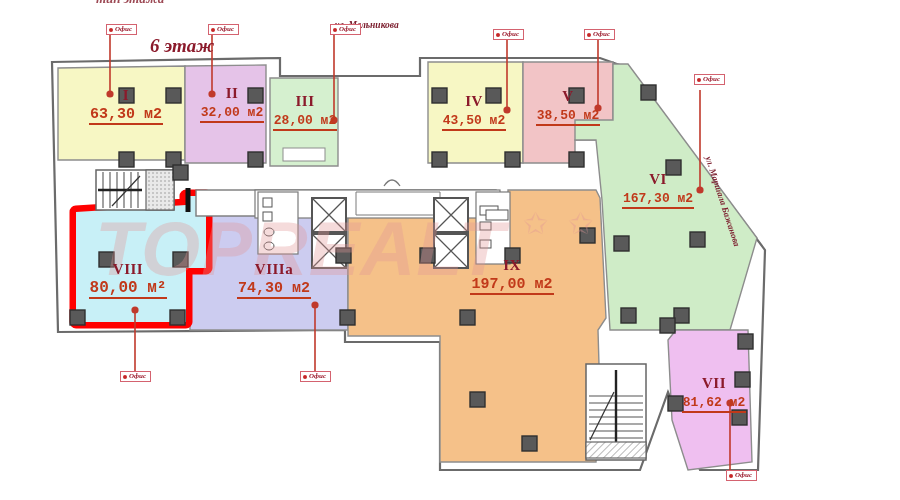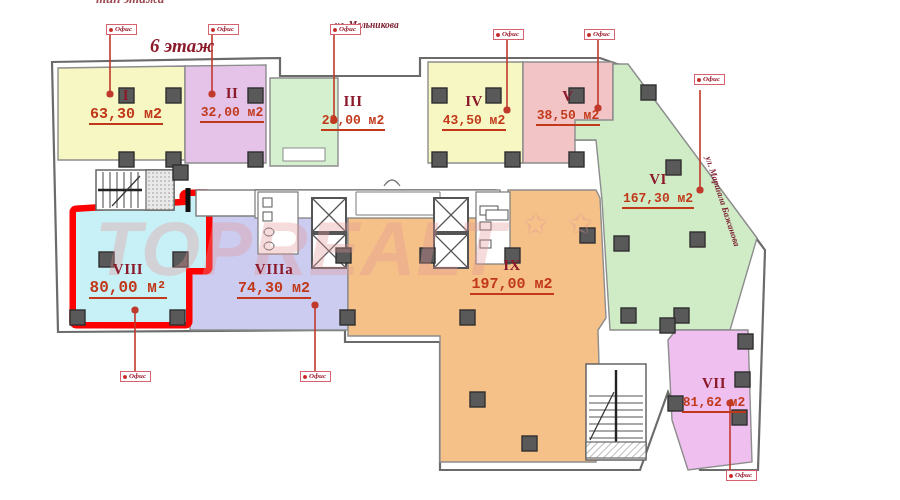--- a/index.html
+++ b/index.html
@@ -249,21 +249,21 @@
   <div class="hdr" id="street-bazhanova">ул. Маршала Бажанова</div>
 
   <div class="rlabel" style="left:86px;top:88px;width:80px;">
     <div class="rnum">I</div>
     <div><span class="rarea big">63,30 м2</span></div>
   </div>
   <div class="rlabel" style="left:198px;top:86px;width:68px;">
     <div class="rnum">II</div>
     <div><span class="rarea">32,00 м2</span></div>
   </div>
-  <div class="rlabel" style="left:272px;top:94px;width:66px;padding-left:48px;">
+  <div class="rlabel" style="left:272px;top:94px;width:66px;">
     <div class="rnum">III</div>
     <div><span class="rarea">28,00 м2</span></div>
   </div>
   <div class="rlabel" style="left:436px;top:94px;width:76px;">
     <div class="rnum">IV</div>
     <div><span class="rarea">43,50 м2</span></div>
   </div>
   <div class="rlabel" style="left:530px;top:89px;width:76px;">
     <div class="rnum">V</div>
     <div><span class="rarea">38,50 м2</span></div>

